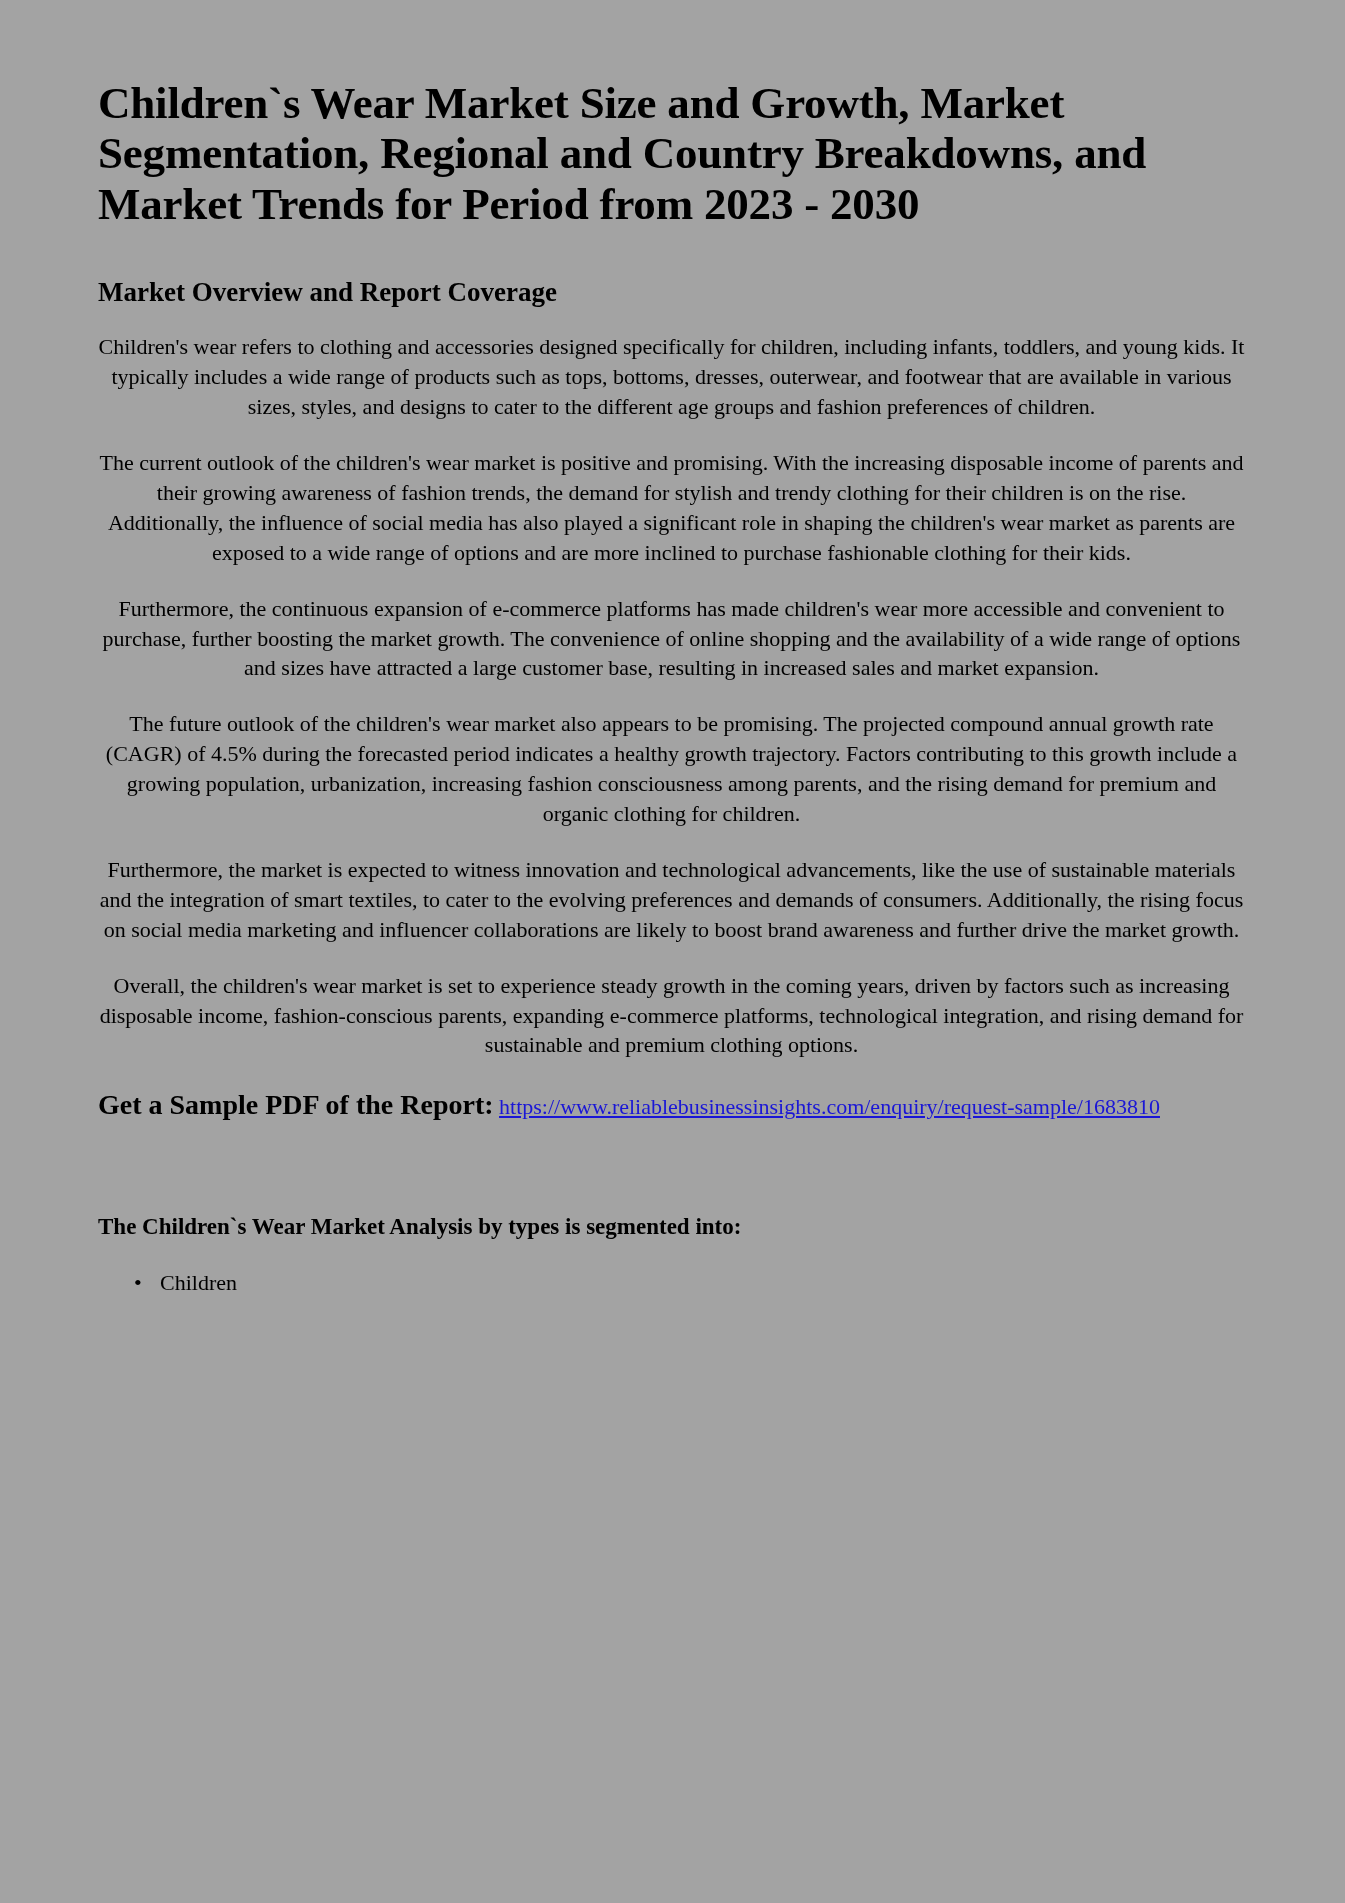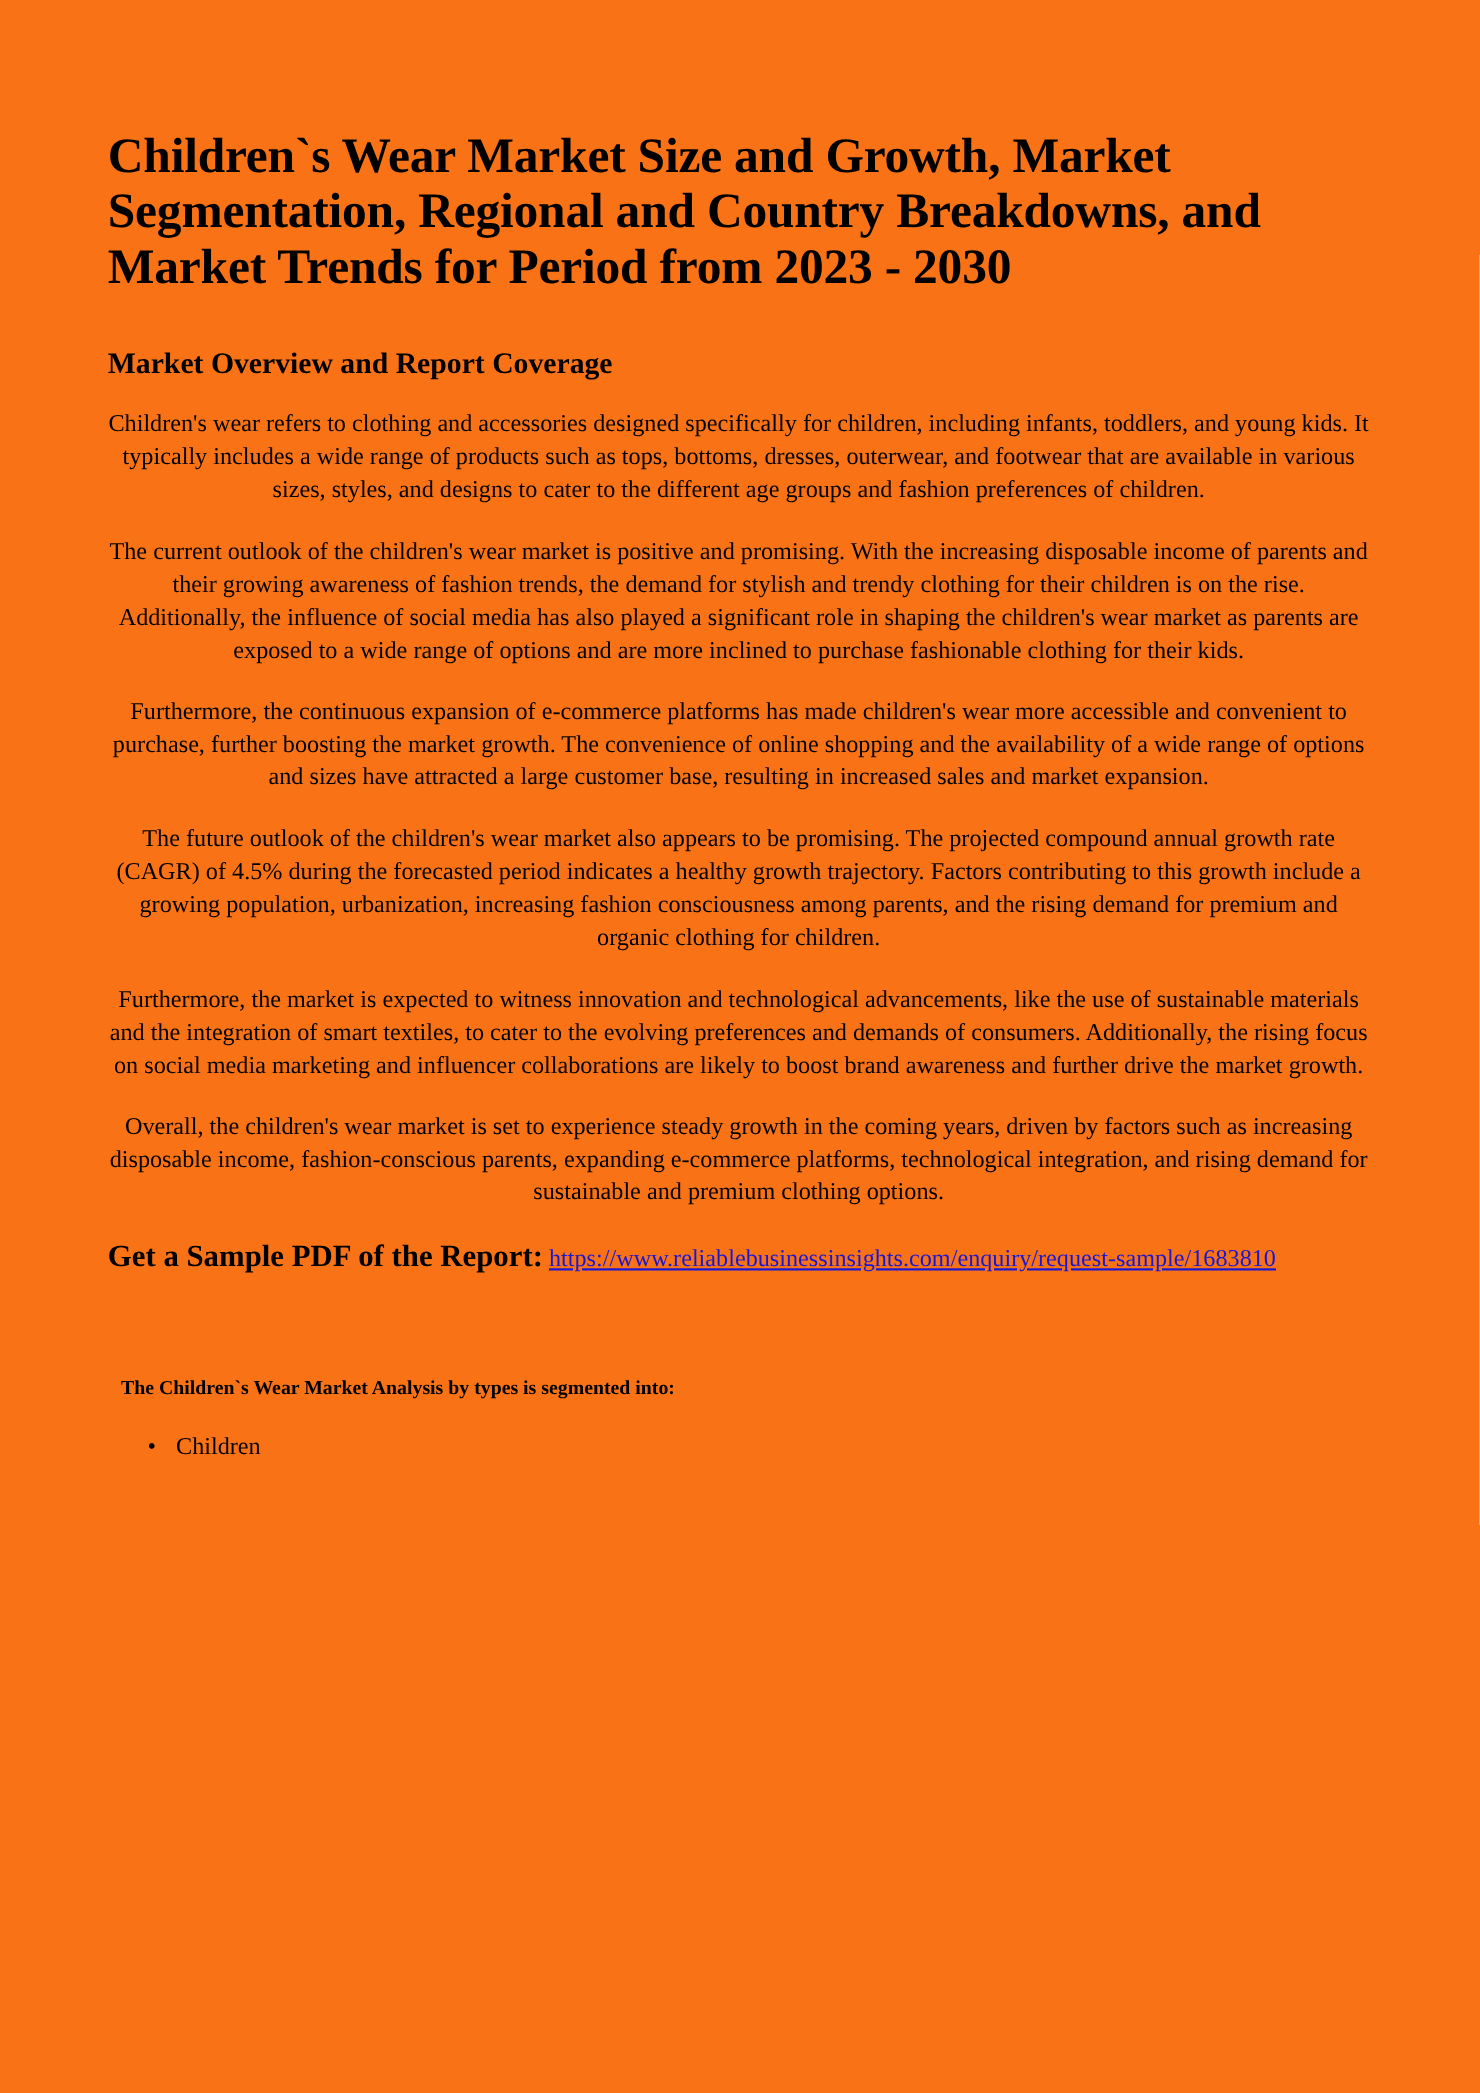--- a/index.html
+++ b/index.html
@@ -11,22 +11,22 @@
     width: 1345px;
     height: 1903px;
     font-family: "Liberation Serif", "DejaVu Serif", serif;
     color: #000000;
     -webkit-font-smoothing: antialiased;
   }
   .page {
     box-sizing: border-box;
     width: 1345px;
     height: 1903px;
-    background: #f97316;
-    padding: 116px 100px 0 98px;
+    background: #a3a3a3;
+    padding: 78px 100px 0 98px;
   }
   .doc-title {
     font-size: 45px;
     font-weight: bold;
     line-height: 1.12;
     letter-spacing: -0.2px;
     margin: 0 0 46px 0;
     color: #000000;
   }
   .section-heading {
@@ -65,23 +65,23 @@
   .gap-block {
     height: 88px;
   }
   .seg-heading {
     font-size: 21.5px;
     font-weight: bold;
     margin: 0 0 32px 0;
     line-height: 1.3;
   }
   .seg-sub {
-    font-size: 18px;
+    font-size: 23px;
     font-weight: bold;
-    margin: 0 0 26px 12px;
+    margin: 0 0 26px 0;
     line-height: 1.3;
   }
   ul.seg-list {
     margin: 0;
     padding-left: 62px;
     list-style: none;
   }
   ul.seg-list li {
     font-size: 22px;
     line-height: 1.36;

